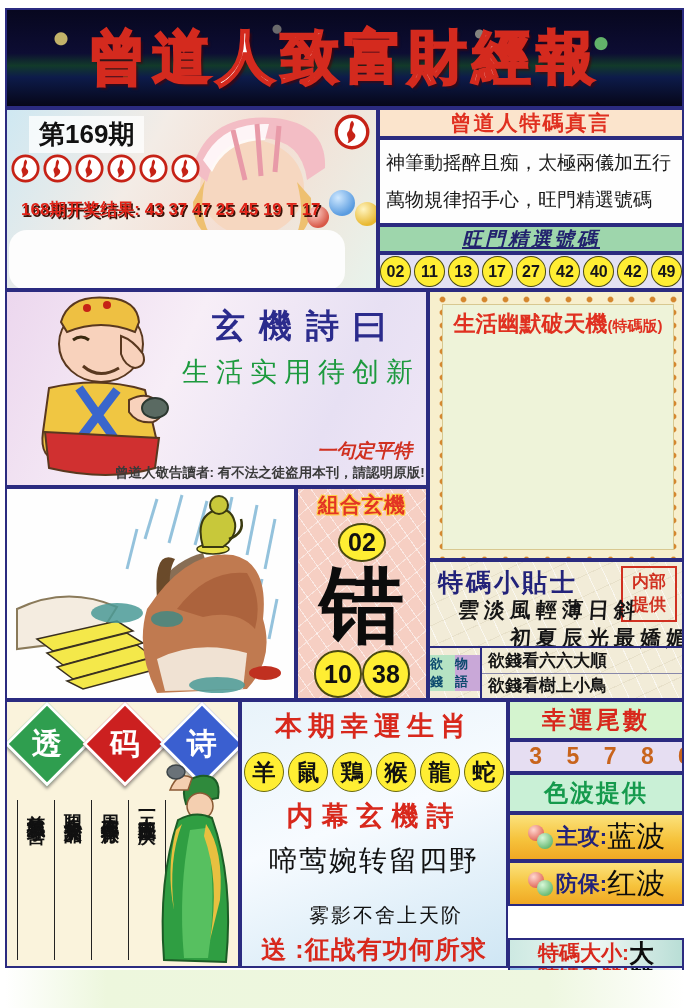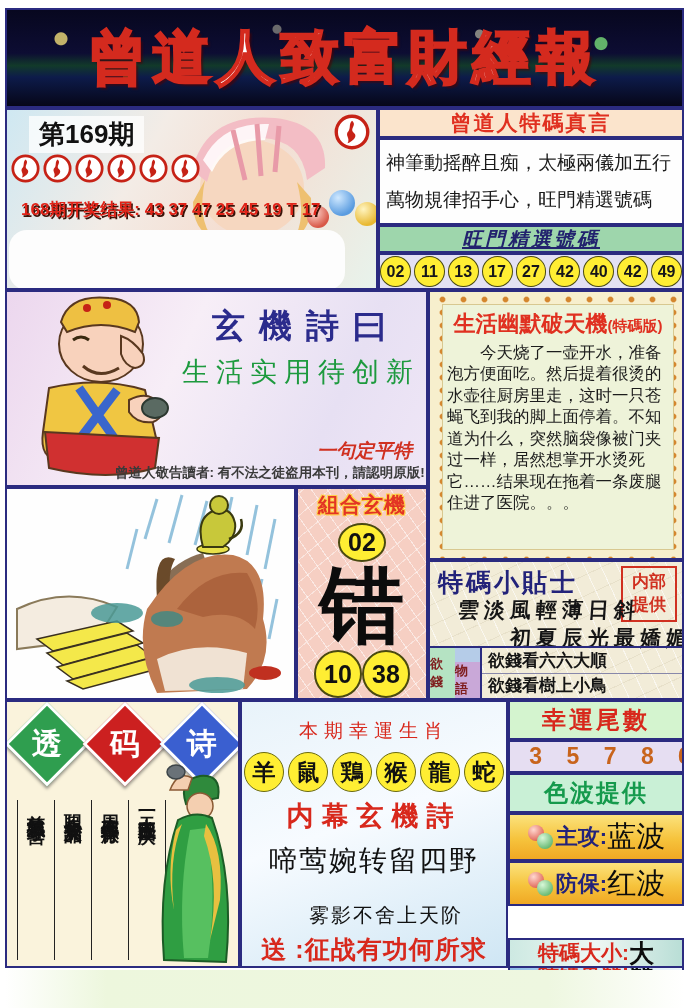--- a/index.html
+++ b/index.html
@@ -83,21 +83,21 @@
       repeating-linear-gradient(-25deg, rgba(200,190,160,.25) 0 1px, transparent 1px 19px);}
   .tips-title{position:absolute;left:8px;top:4px;color:#23237a;font-weight:bold;font-size:25px;letter-spacing:3px;white-space:nowrap;
     font-family:"Liberation Serif","DejaVu Serif",serif;}
   .tips-stamp{position:absolute;right:5px;top:4px;width:52px;height:52px;border:2.5px solid #d03020;color:#d03020;
     font-weight:bold;font-size:17px;line-height:1.35;text-align:center;display:flex;flex-direction:column;justify-content:center;}
   .tips-poem1{position:absolute;left:28px;top:34px;color:#151515;font-size:21px;font-weight:bold;letter-spacing:5px;white-space:nowrap;
     font-family:"Liberation Serif","DejaVu Serif",serif;transform:skewX(-4deg);}
   .tips-poem2{position:absolute;left:80px;top:62px;color:#151515;font-size:21px;font-weight:bold;letter-spacing:5px;white-space:nowrap;
     font-family:"Liberation Serif","DejaVu Serif",serif;transform:skewX(-4deg);}
   .tips-table{position:absolute;left:0;bottom:0;width:100%;height:50px;border-top:2px solid #2b2b80;display:flex;}
-  .tips-label{width:50px;border-right:2px solid #2b2b80;display:flex;font-size:13px;font-weight:bold;color:#7f1d1d;}
+  .tips-label{width:50px;border-right:2px solid #2b2b80;display:flex;font-size:13px;font-weight:bold;color:#0c4a6e;align-items:center;}
   .tips-label .c1{width:50%;display:flex;flex-direction:column;}
   .tips-label .c1 span{flex:1;display:flex;align-items:center;justify-content:center;}
   .tips-rows{flex:1;display:flex;flex-direction:column;}
   .tips-row{flex:1;display:flex;align-items:center;padding-left:6px;color:#141414;font-size:17px;font-weight:bold;white-space:nowrap;}
   .tips-row + .tips-row{border-top:1.5px solid #8888aa;}
   
   .touma{left:5px;top:700px;width:235px;height:268px;background:#faf3dc;}
   .diamond-row{position:absolute;left:10px;top:12px;width:215px;display:flex;justify-content:space-between;}
   .diamond{width:54px;height:54px;transform:rotate(45deg);border:3px solid #fff;box-shadow:2px 2px 3px rgba(60,60,60,.5);
     display:flex;align-items:center;justify-content:center;}
@@ -106,21 +106,21 @@
   .cols{position:absolute;left:10px;top:98px;height:160px;display:flex;}
   .vcol{writing-mode:vertical-rl;text-orientation:upright;font-size:18px;font-weight:bold;color:#111;
     font-family:"Liberation Serif","DejaVu Serif",serif;padding:0 6px;border-left:1.5px solid #222;
     letter-spacing:2px;height:160px;}
   .vcol:last-child{border-right:1.5px solid #222;}
   .touma-figure{position:absolute;right:0px;top:58px;width:90px;height:208px;}
   
   .zodiac{left:240px;top:700px;width:268px;height:268px;
     background:linear-gradient(160deg,#e8f3fa 0%,#f7fbff 45%,#cfe6f4 100%);
     display:flex;flex-direction:column;align-items:center;}
-  .zod-title{color:#d8281c;font-weight:normal;font-size:19px;letter-spacing:6px;margin-top:16px;white-space:nowrap;}
+  .zod-title{color:#d8281c;font-weight:bold;font-size:27px;letter-spacing:6px;margin-top:6px;white-space:nowrap;}
   .zod-row{display:flex;gap:4px;margin-top:8px;}
   .zodcircle{display:flex;align-items:center;justify-content:center;width:38px;height:38px;border-radius:50%;
     background:#ffee33;border:1.5px solid #6a6a10;color:#111;font-weight:bold;font-size:23px;
     font-family:"Liberation Serif","DejaVu Serif",serif;}
   .inner-title{color:#d8281c;font-weight:bold;font-size:27px;letter-spacing:8px;margin-top:6px;white-space:nowrap;}
   .zod-line1{color:#111;font-size:28px;margin-top:8px;letter-spacing:2px;white-space:nowrap;}
   .zod-line2{color:#111;font-size:20px;margin-top:22px;letter-spacing:2px;white-space:nowrap;margin-left:24px;}
   .zod-send{color:#d8281c;font-weight:bold;font-size:25px;margin-top:4px;letter-spacing:1px;white-space:nowrap;}
   
   .brow{left:508px;width:176px;display:flex;align-items:center;justify-content:center;white-space:nowrap;}
@@ -253,21 +253,20 @@
     <div class="mystic-note">一句定平特</div>
     <div class="mystic-notice">曾道人敬告讀者: 有不法之徒盗用本刊，請認明原版!</div>
   </div>
 
   <div class="panel humor">
     <div class="humor-border"></div>
     <div class="humor-inner">
       <div class="humor-title">
         <span>生活幽默破天機</span><small>(特碼版)</small>
       </div>
-      <div class="humor-body">今天烧了一壶开水，准备泡方便面吃。然后提着很烫的水壶往厨房里走，这时一只苍蝇飞到我的脚上面停着。不知道为什么，突然脑袋像被门夹过一样，居然想掌开水烫死它……结果现在拖着一条废腿住进了医院。。。</div>
     </div>
   </div>
 
   <div class="panel painting">
     <svg width="287" height="209" viewBox="0 0 287 209">
       <g stroke="#7ab4d4" stroke-width="3" opacity=".8">
         <path d="M150 10 L138 50"></path>
           <path d="M175 6 L162 54"></path>
           <path d="M200 12 L188 56"></path>
         <path d="M225 8 L214 60"></path>

